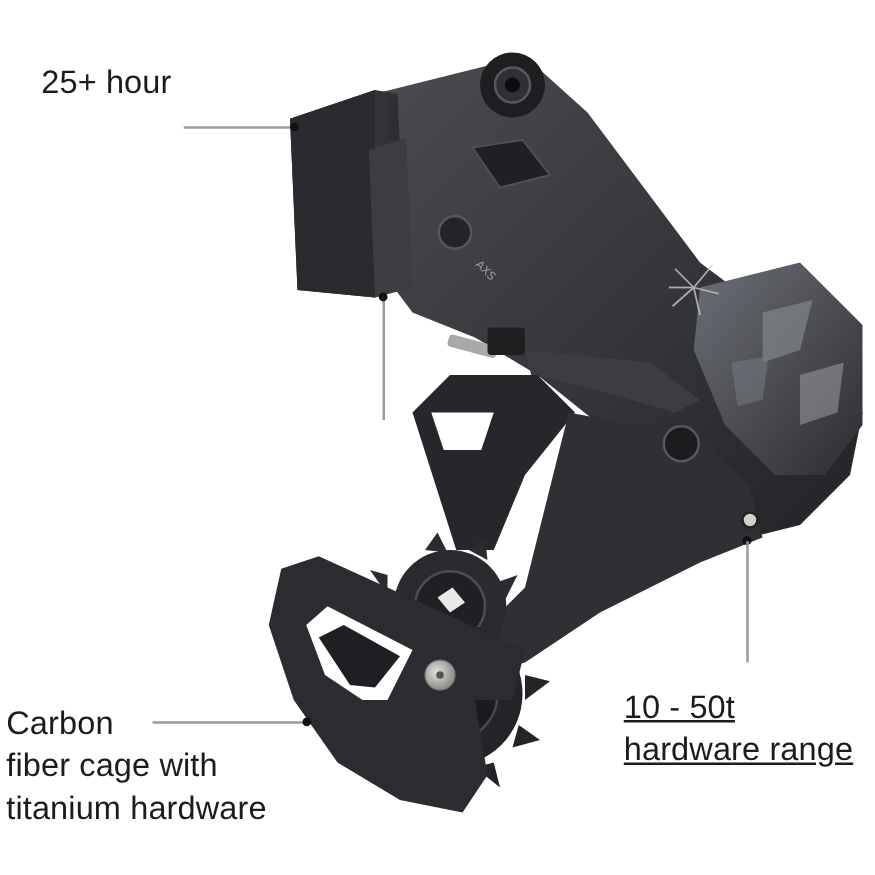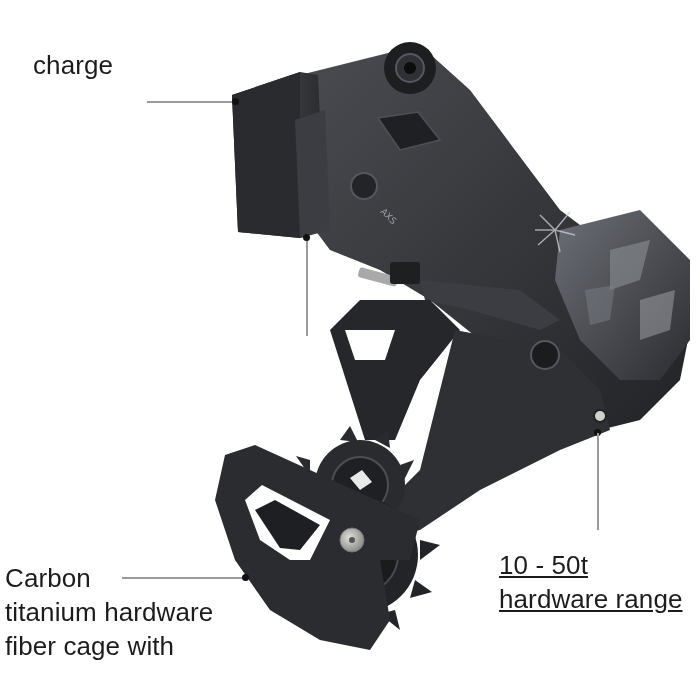--- a/index.html
+++ b/index.html
@@ -112,34 +112,34 @@
   <g>
     <path d="M225 455 L255 445 L420 520 L410 560 L380 560 L390 620 L370 650 L320 640 L270 610 L235 560 L215 500 Z" fill="#2b2c30"></path>
     <path d="M245 500 L262 485 L330 520 L310 560 L290 560 L260 540 Z" fill="#ffffff"></path>
     <path d="M255 510 L275 500 L320 525 L300 550 L280 548 Z" fill="#1e1f22"></path>
     <circle cx="352" cy="540" r="12" fill="url(#gBolt)" stroke="#777" stroke-width="1"></circle>
     <circle cx="352" cy="540" r="3" fill="#555"></circle>
   </g>
 </svg>
 
 <div class="label" style="left:33px; top:48px;">
-  <span>charge</span>
+  <span>25+ hour</span>
 </div>
 <div class="line" style="left:147px; top:101px; width:88px; height:1.5px;"></div>
 <div class="dot" style="left:232px; top:98px;"></div>
 
 <div class="line" style="left:306px; top:238px; width:1.5px; height:98px;"></div>
 <div class="dot" style="left:303px; top:234px;"></div>
 <div class="label" style="left:178px; top:343px;">
 </div>
 
 <div class="label" style="left:5px; top:561px;">
   <span>Carbon</span>
+  <span>fiber cage with</span>
   <span>titanium hardware</span>
-  <span>fiber cage with</span>
 </div>
 <div class="line" style="left:122px; top:577px; width:122px; height:1.5px;"></div>
 <div class="dot" style="left:242px; top:574px;"></div>
 
 <div class="dot" style="left:594px; top:429px;"></div>
 <div class="line" style="left:597px; top:433px; width:1.5px; height:97px;"></div>
 <div class="label" style="left:499px; top:548px;text-decoration:underline;">
   <span>10 - 50t</span>
   <span>hardware range</span>
 </div>

